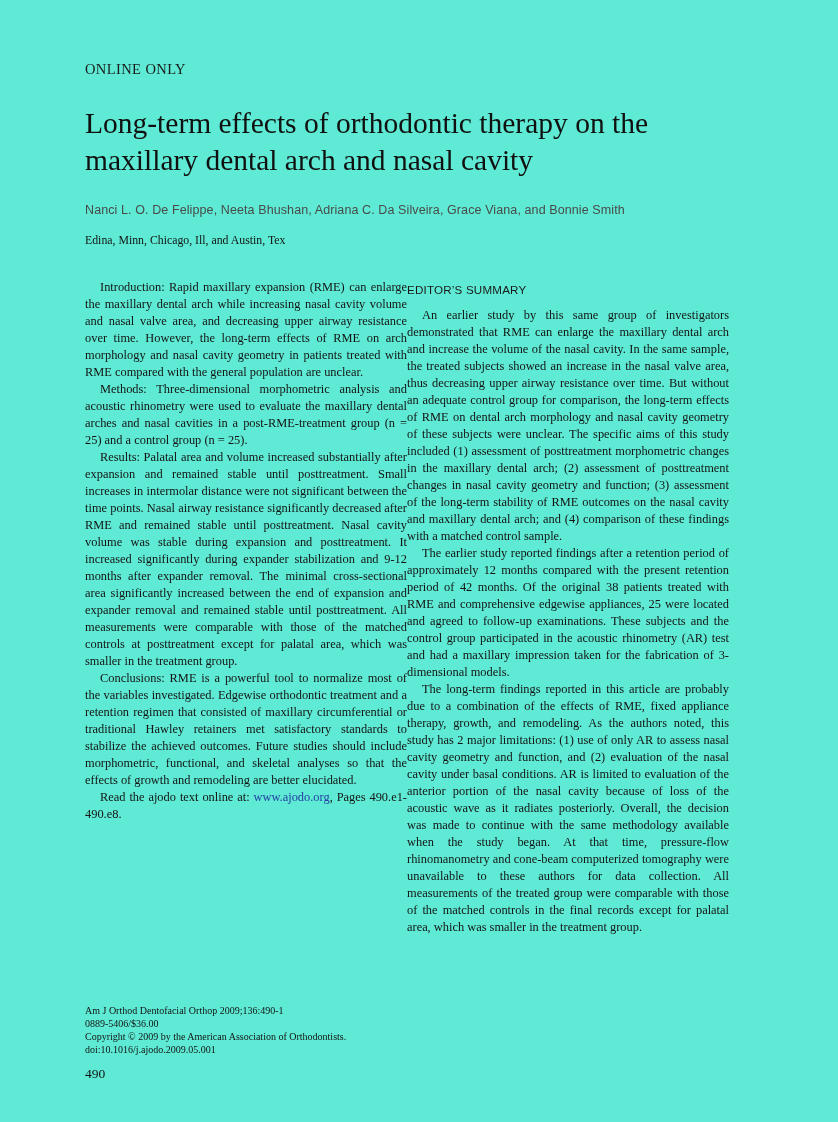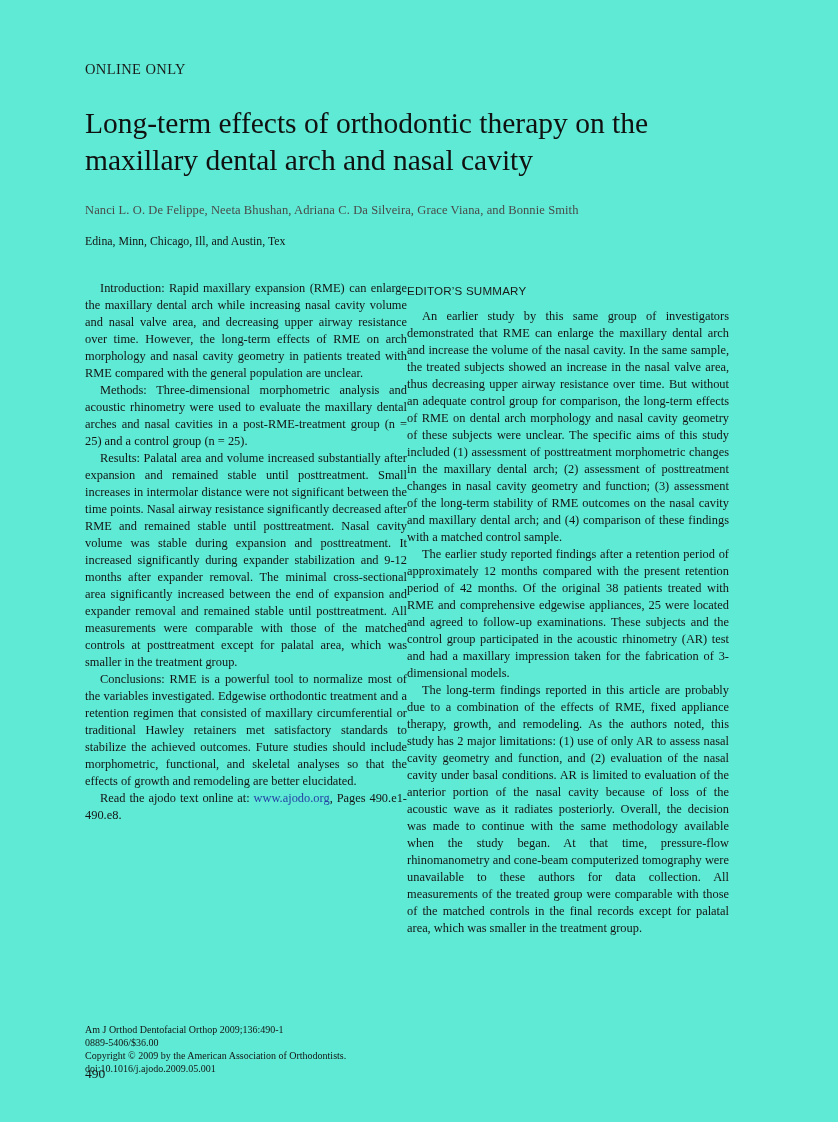--- a/index.html
+++ b/index.html
@@ -33,21 +33,21 @@
   .article-title {
     margin-top: 27px;
     max-width: 662px;
     font-size: 29.5px;
     line-height: 37px;
     font-weight: 400;
     color: #101010;
   }
   .authors {
     margin-top: 24px;
-    font-family: Liberation Serif, serif;
+    font-family: Liberation Sans, sans-serif;
     font-size: 12.5px;
     color: #4a4a4a;
     letter-spacing: 0.1px;
   }
   .affiliations {
     margin-top: 16px;
     font-size: 11.8px;
     color: #141414;
   }
   .columns {
@@ -77,21 +77,20 @@
     text-decoration: none;
     cursor: pointer;
   }
   .footer-citation {
     position: absolute;
     left: 85px;
     top: 1004px;
     font-size: 10px;
     line-height: 13px;
     color: #141414;
-    margin-top: 19px;
   }
   .page-number {
     position: absolute;
     left: 85px;
     top: 1066px;
     font-size: 13.5px;
     color: #141414;
   }
 </style>
 </head>

